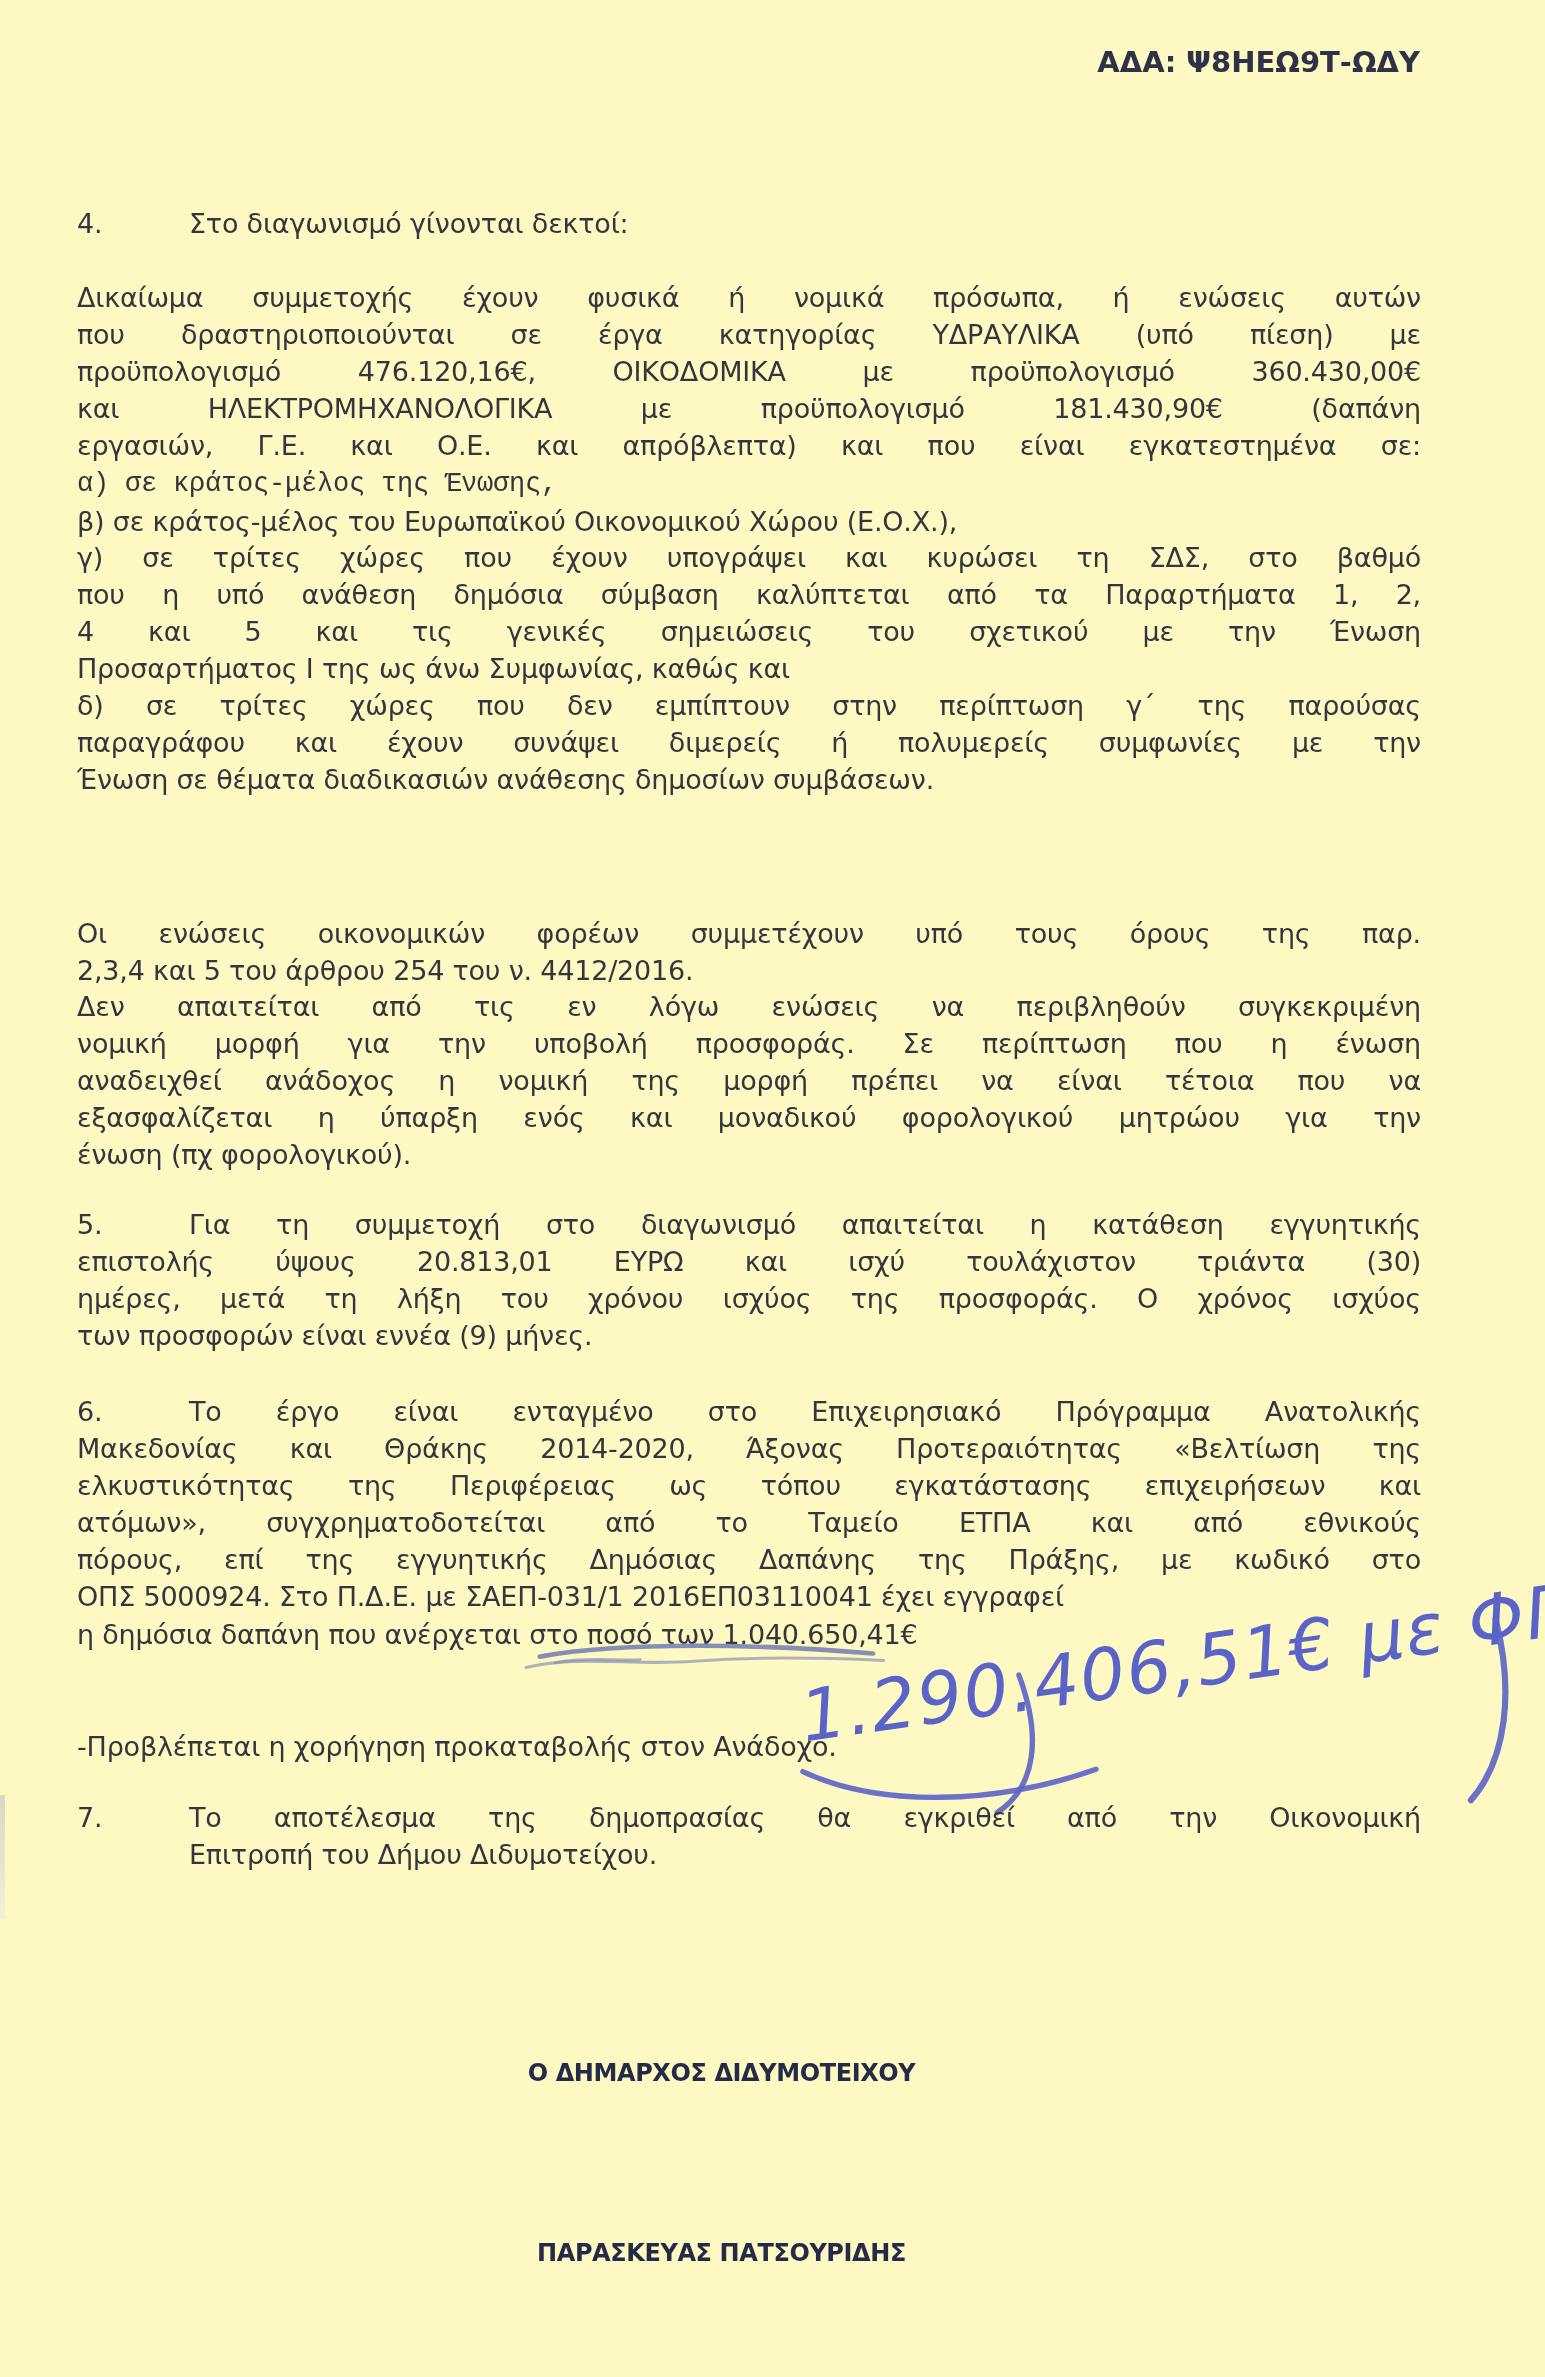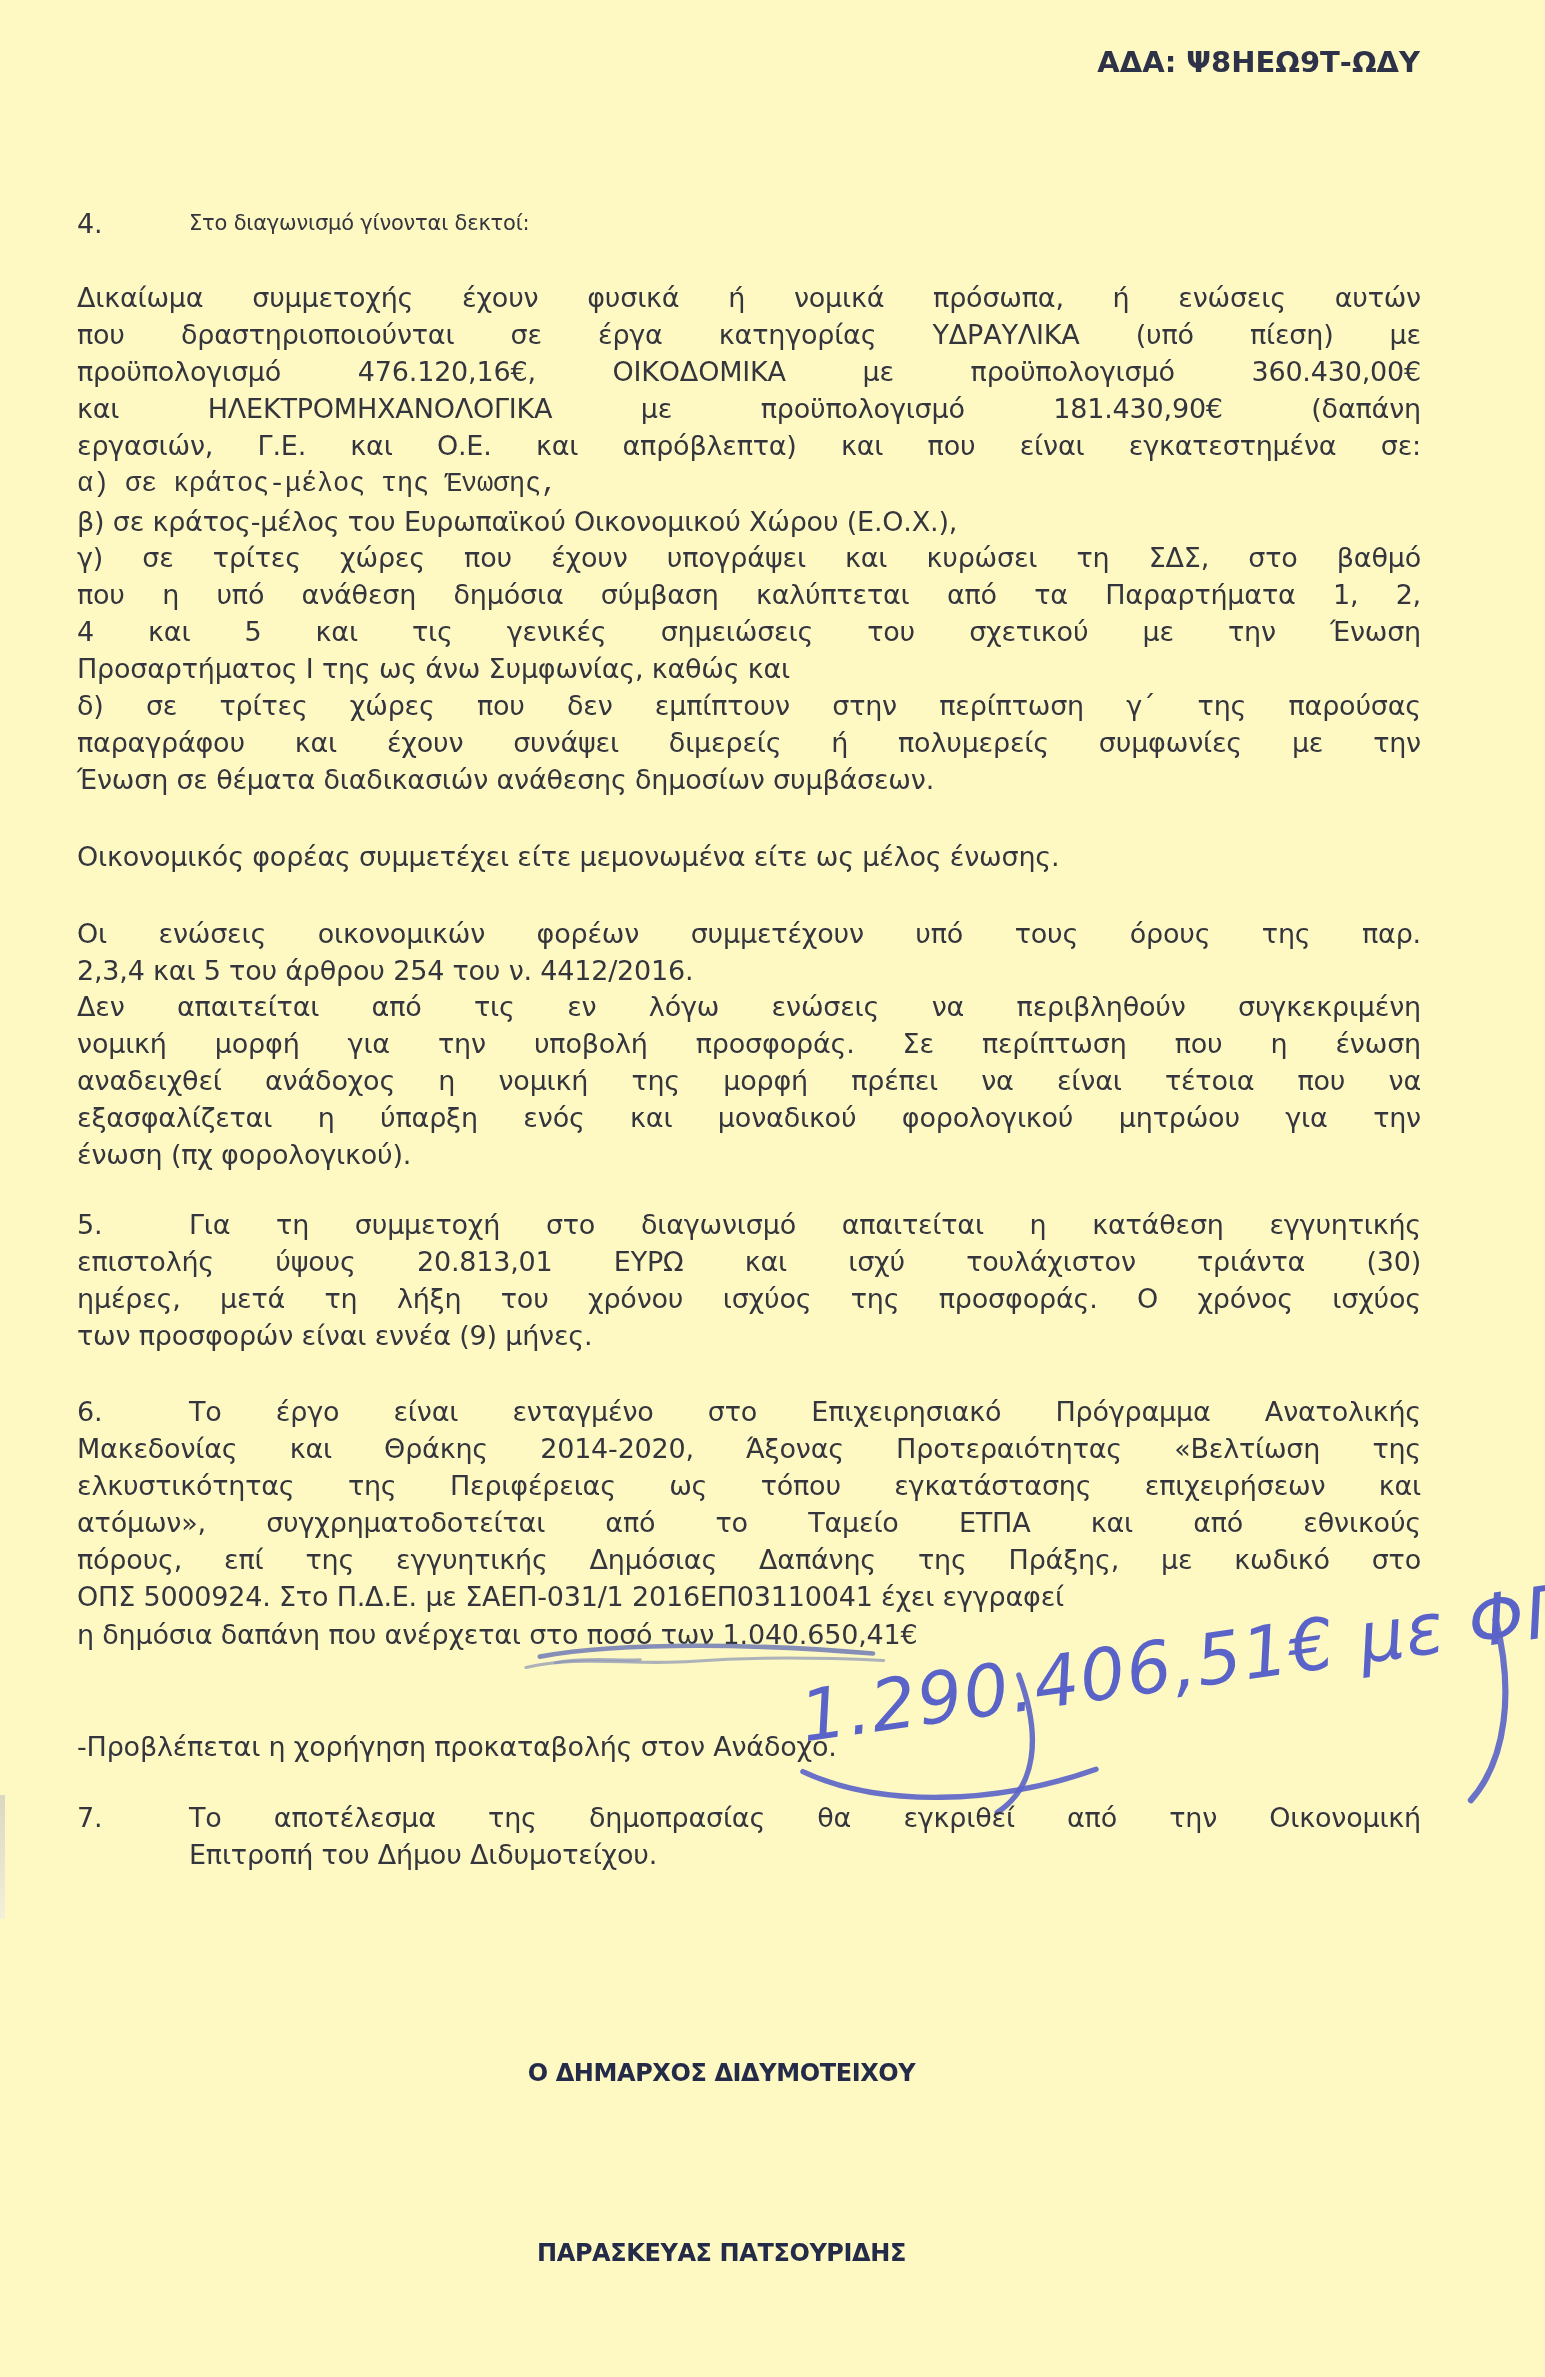--- a/index.html
+++ b/index.html
@@ -25,21 +25,21 @@
   .hang-num .num{
     position:absolute;left:0;top:0;
     font-size:27px;line-height:37px;
   }
   .body-indent{margin-left:112px;}
   .ada{
     position:absolute;top:45px;left:772px;width:648px;
     text-align:right;font-size:29px;font-weight:700;
     color:#2d3248;letter-spacing:0px;
   }
-  .h-item{font-size:21px;line-height:37px;}
+  .h-item{font-size:27px;line-height:37px;}
   .sig{
     position:absolute;left:401px;width:641px;
     text-align:center;font-weight:700;font-size:24px;
     color:#232b49;letter-spacing:-0.4px;
   }
   .lastline{white-space:nowrap;text-align:left;}
   .scan-mark{
     position:absolute;left:0px;top:1795px;width:4.6px;height:124px;
     background:linear-gradient(#bdbdbd,#e9e9e9);opacity:.55;
   }
@@ -81,23 +81,20 @@
       <div class="tl">που η υπό ανάθεση δημόσια σύμβαση καλύπτεται από τα Παραρτήματα 1, 2,</div>
       <div class="tl">4 και 5 και τις γενικές σημειώσεις του σχετικού με την Ένωση</div>
       <div class="tl">Προσαρτήματος Ι της ως άνω Συμφωνίας, καθώς και</div>
     </div>
   <div class="para" style="top:687px;">
       <div class="tl">δ) σε τρίτες χώρες που δεν εμπίπτουν στην περίπτωση γ΄ της παρούσας</div>
       <div class="tl">παραγράφου και έχουν συνάψει διμερείς ή πολυμερείς συμφωνίες με την</div>
       <div class="tl">Ένωση σε θέματα διαδικασιών ανάθεσης δημοσίων συμβάσεων.</div>
     </div>
 
-  <div class="para" style="top:838px;">
-      <div class="tl">Οικονομικός φορέας συμμετέχει είτε μεμονωμένα είτε ως μέλος ένωσης.</div>
-    </div>
 
   <div class="para" style="top:915px;">
       <div class="tl">Οι ενώσεις οικονομικών φορέων συμμετέχουν υπό τους όρους της παρ.</div>
       <div class="tl">2,3,4 και 5 του άρθρου 254 του ν. 4412/2016.</div>
     </div>
   <div class="para" style="top:988px;">
       <div class="tl">Δεν απαιτείται από τις εν λόγω ενώσεις να περιβληθούν συγκεκριμένη</div>
       <div class="tl">νομική μορφή για την υποβολή προσφοράς. Σε περίπτωση που η ένωση</div>
       <div class="tl">αναδειχθεί ανάδοχος η νομική της μορφή πρέπει να είναι τέτοια που να</div>
       <div class="tl">εξασφαλίζεται η ύπαρξη ενός και μοναδικού φορολογικού μητρώου για την</div>

